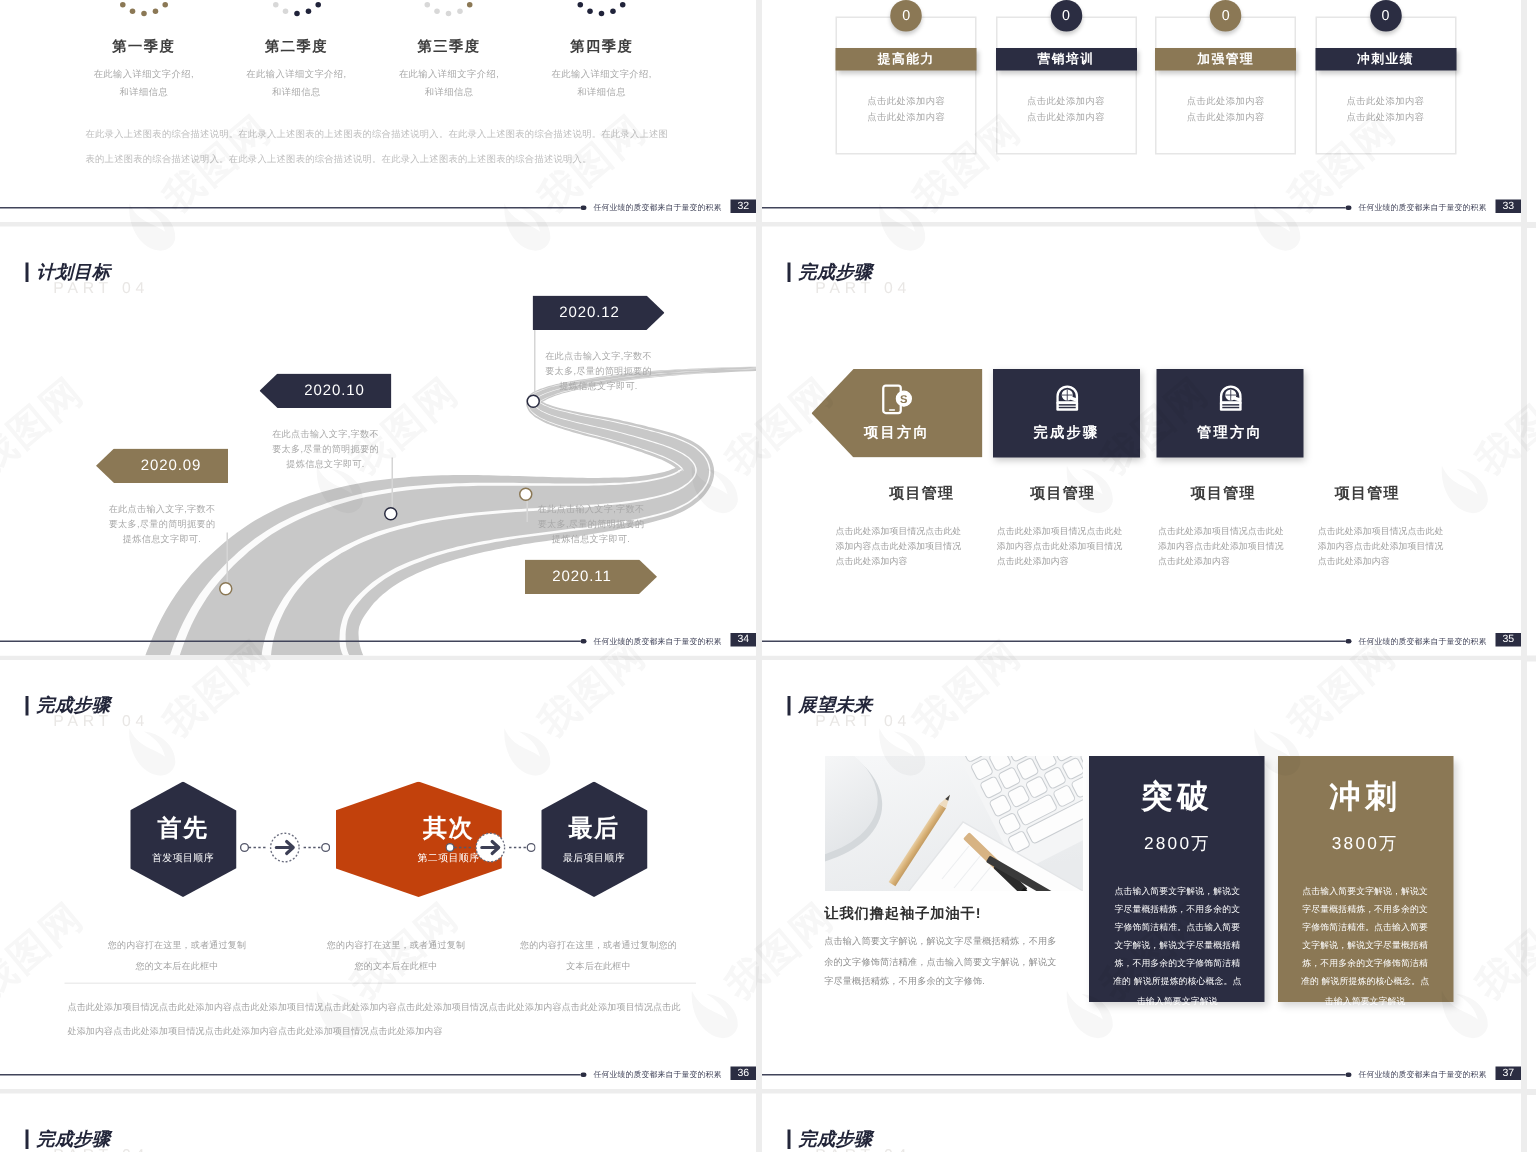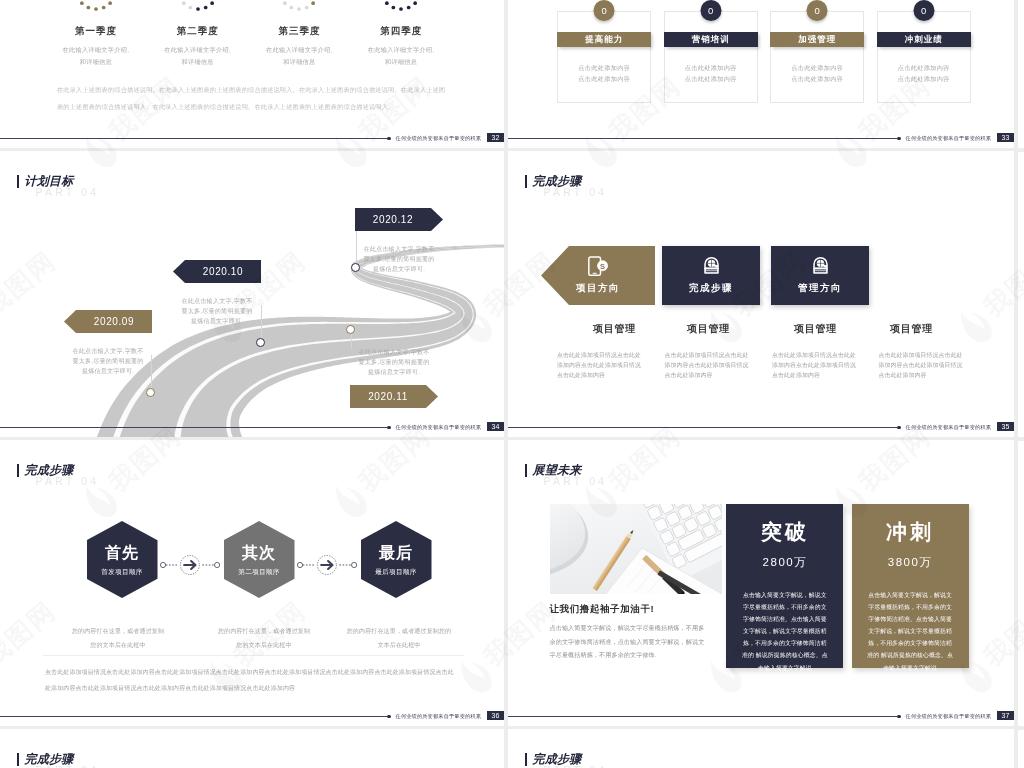--- a/index.html
+++ b/index.html
@@ -72,21 +72,21 @@
 
   
   .sec-title{left:17.4px;top:23.5px;}
   .sec-ghost{left:35.5px;top:35.2px;}
 
   
   .road-svg{position:absolute;left:0;top:0;width:504px;height:286px;}
   .ms{position:absolute;}
   .ms .ban{position:relative;height:23px;line-height:23px;color:#fff;
       font-size:10px;text-align:center;letter-spacing:.6px;width:88px;
-      box-sizing:border-box;margin-top:11px;}
+      box-sizing:border-box;}
   .ms .ban.lft{clip-path:polygon(12px 0,100% 0,100% 100%,12px 100%,0 50%);
       padding-left:12px;}
   .ms .ban.rgt{clip-path:polygon(0 0,calc(100% - 12px) 0,100% 50%,calc(100% - 12px) 100%,0 100%);
       padding-right:12px;}
   .ms .txt{font-size:6.1px;color:#a8a8a8;line-height:10px;text-align:center;
       letter-spacing:.2px;margin-top:13px;width:88px;}
   .lead{position:absolute;width:1px;background:#d5d5d5;}
   .mnode{position:absolute;width:9px;height:9px;border-radius:50%;
       background:#fff;box-sizing:border-box;z-index:4;}
 
@@ -511,21 +511,21 @@
       <div class="ban lft" style="background:#2b2d42">2020.10</div>
       <div class="txt">
         <div>在此点击输入文字,字数不</div>
         <div>要太多,尽量的简明扼要的</div>
         <div>提炼信息文字即可.</div>
       </div>
     </div>
     <div class="mnode" style="left:256px;top:186.5px;border:1.6px solid #2b2d42;"></div>
 
     <div class="lead" style="left:350.5px;top:180px;height:17px;"></div>
-    <div class="ms" style="left:350px;top:196px;">
+    <div class="ms" style="left:350px;top:184px;">
       <div class="txt" style="margin-top:0;text-align:center;">
         <div>在此点击输入文字,字数不</div>
         <div>要太多,尽量的简明扼要的</div>
         <div>提炼信息文字即可.</div>
       </div>
       <div class="ban rgt" style="background:#8b7855;margin-top:8px">2020.11</div>
     </div>
     <div class="mnode" style="left:346px;top:173.5px;border:1.6px solid #8b7855;"></div>
 
     <div class="lead" style="left:355.5px;top:69px;height:47px;"></div>
@@ -646,21 +646,21 @@
     <div class="sec-title">
       <div class="bar"></div>
       <div class="tx">完成步骤</div>
     </div>
 
     <div class="hexwrap">
       <div class="hex" style="left:86.5px;background:#2b2d42;">
         <div class="t">首先</div>
         <div class="s">首发项目顺序</div>
       </div>
-      <div class="hex" style="left:223.5px;background:#737373;">
+      <div class="hex" style="left:223.5px;background:#c2410c;padding-left:40px;">
         <div class="t">其次</div>
         <div class="s">第二项目顺序</div>
       </div>
       <div class="hex" style="left:360.5px;background:#2b2d42;">
         <div class="t">最后</div>
         <div class="s">最后项目顺序</div>
       </div>
     </div>
 
     <svg class="conn" style="left:160.1px;width:60px;top:114px;height:22px;" viewBox="0 0 60 22">

